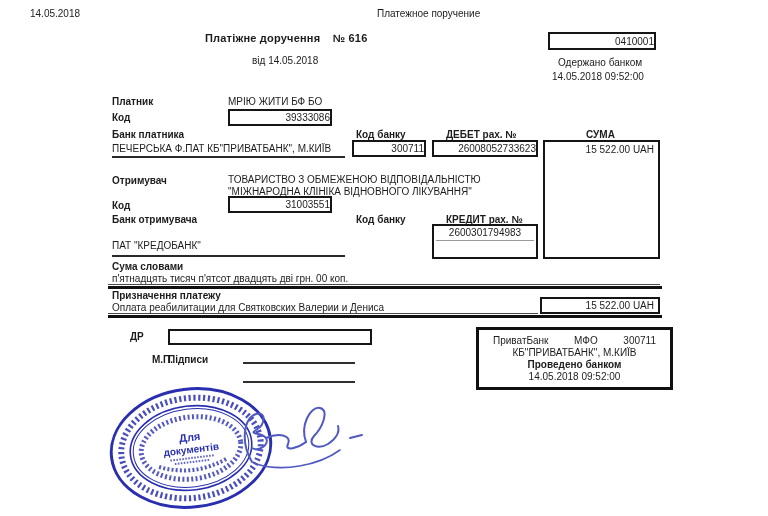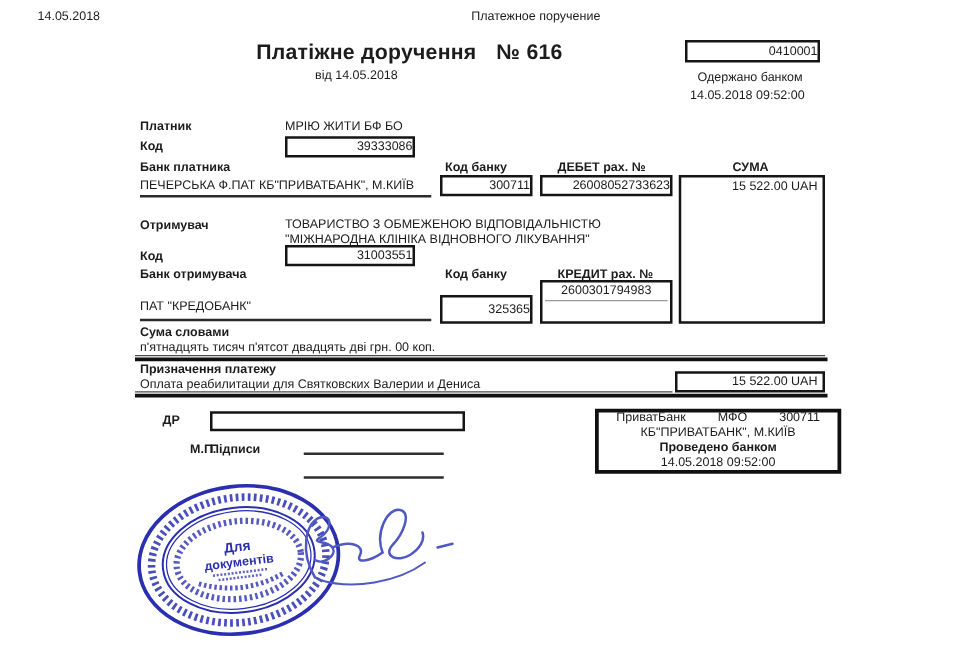--- a/index.html
+++ b/index.html
@@ -12,21 +12,21 @@
   .box{
     position:absolute;border:2px solid #151515;box-sizing:border-box;
     display:flex;align-items:center;justify-content:flex-end;background:#fff;
   }
   .box.right{justify-content:flex-end;padding-right:4px;}
   .box.topright{align-items:flex-start;justify-content:flex-end;padding:2px 4px 0 0;}
   .uline{position:absolute;border-bottom:2px solid #2a2a2a;height:0;}
   .thin{position:absolute;border-bottom:1px solid #4a4a4a;height:0;}
   .thick{position:absolute;background:#101010;height:3px;}
   .sigline{position:absolute;border-bottom:2px solid #2f2f2f;height:0;}
-  .title{font-size:17px;font-weight:bold;letter-spacing:.2px;}
+  .title{font-size:11px;font-weight:bold;letter-spacing:.2px;}
   .bankstamp{
     position:absolute;border:3px solid #101010;box-sizing:border-box;background:#fff;
     display:flex;flex-direction:column;justify-content:center;text-align:center;line-height:12px;
   }
   .bankstamp .row1{display:flex;justify-content:space-between;padding:0 14px;}
 </style>
 </head>
 <body>
 
 <div class="page">
@@ -86,23 +86,20 @@
   <div class="abs b" style="left:356px;top:214px;">Код банку</div>
   <div class="abs b" style="left:446px;top:214px;">КРЕДИТ рах. №</div>
 
   <div class="box" style="left:432px;top:224px;width:106px;height:35px;flex-direction:column;justify-content:flex-start;padding:0;">
     <span style="display:block;width:96%;text-align:center;border-bottom:1px solid #9a9a9a;padding:1px 0 2px 0;">2600301794983</span>
   </div>
 
   <div class="abs" style="left:112px;top:240px;">ПАТ "КРЕДОБАНК"</div>
   <div class="uline" style="left:112px;top:255px;width:233px;"></div>
 
-  <div class="box" style="left:352px;top:236px;width:74px;height:23px;">
-    <span>325365</span>
-  </div>
 
   <div class="abs b" style="left:112px;top:261px;">Сума словами</div>
   <div class="abs" style="left:112px;top:273px;">п'ятнадцять тисяч п'ятсот двадцять дві грн. 00 коп.</div>
   <div class="thin" style="left:108px;top:284px;width:552px;"></div>
   <div class="thick" style="left:108px;top:286px;width:554px;"></div>
 
   <div class="abs b" style="left:112px;top:290px;">Призначення платежу</div>
   <div class="abs" style="left:112px;top:302px;">Оплата реабилитации для Святковских Валерии и Дениса</div>
   <div class="box right" style="left:540px;top:297px;width:120px;height:17px;">
     <span>15 522.00 UAH</span>
@@ -111,21 +108,21 @@
   <div class="thick" style="left:108px;top:315px;width:554px;"></div>
 
   <div class="abs b" style="left:112px;top:331px;margin-left:18px;">ДР</div>
   <div class="box" style="left:168px;top:329px;width:204px;height:16px;"></div>
 
   <div class="abs b" style="left:112px;top:354px;margin-left:40px;">М.П.</div>
   <div class="abs b" style="left:168px;top:354px;">Підписи</div>
   <div class="sigline" style="left:243px;top:362px;width:112px;"></div>
   <div class="sigline" style="left:243px;top:381px;width:112px;"></div>
 
-  <div class="bankstamp" style="left:476px;top:327px;width:197px;height:52px;">
+  <div class="bankstamp" style="left:476px;top:327px;width:197px;height:63px;">
     <div class="row1">
       <span>ПриватБанк</span>
       <span>МФО</span>
       <span>300711</span>
     </div>
     <div>КБ"ПРИВАТБАНК", М.КИЇВ</div>
     <div class="b">Проведено банком</div>
     <div>14.05.2018 09:52:00</div>
   </div>
 

